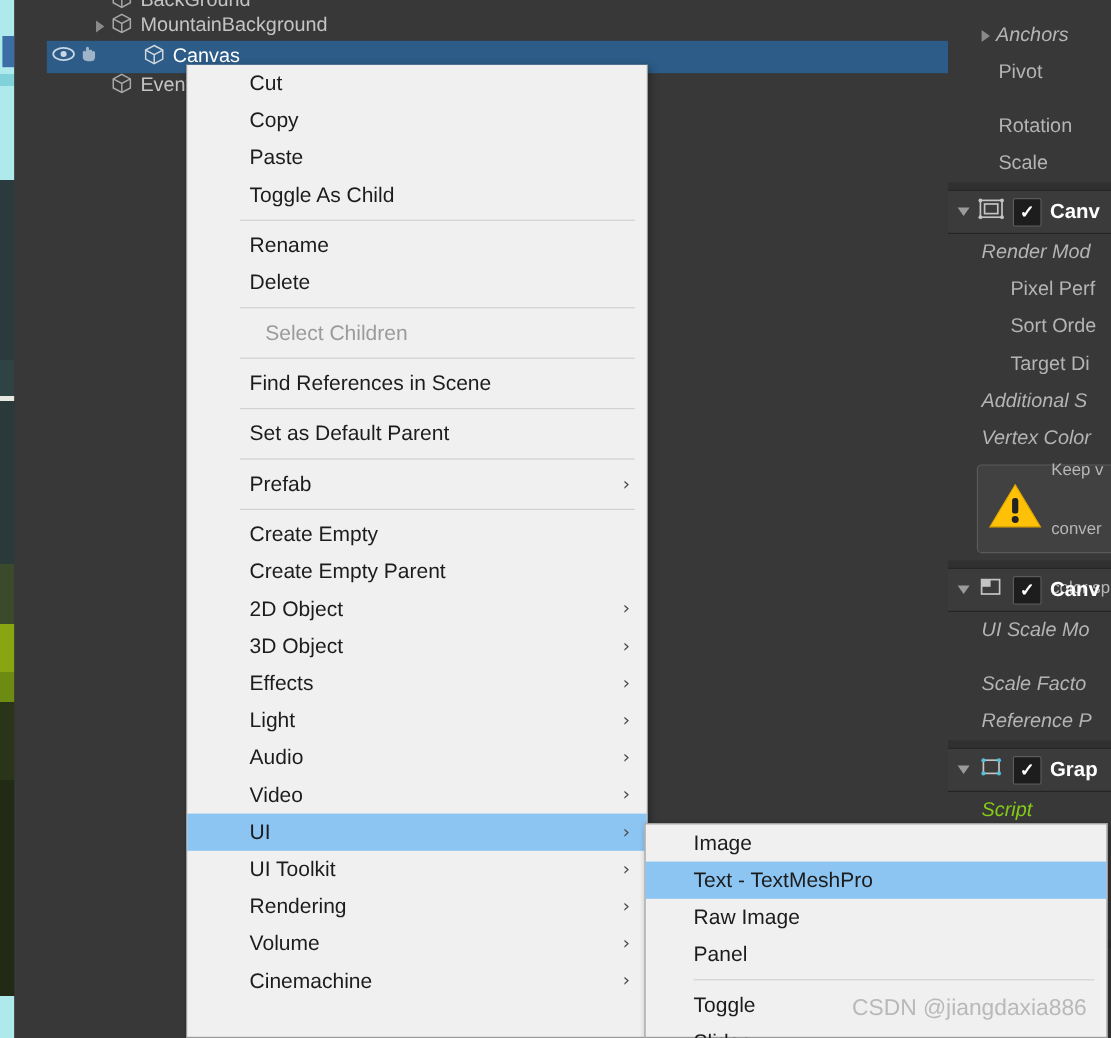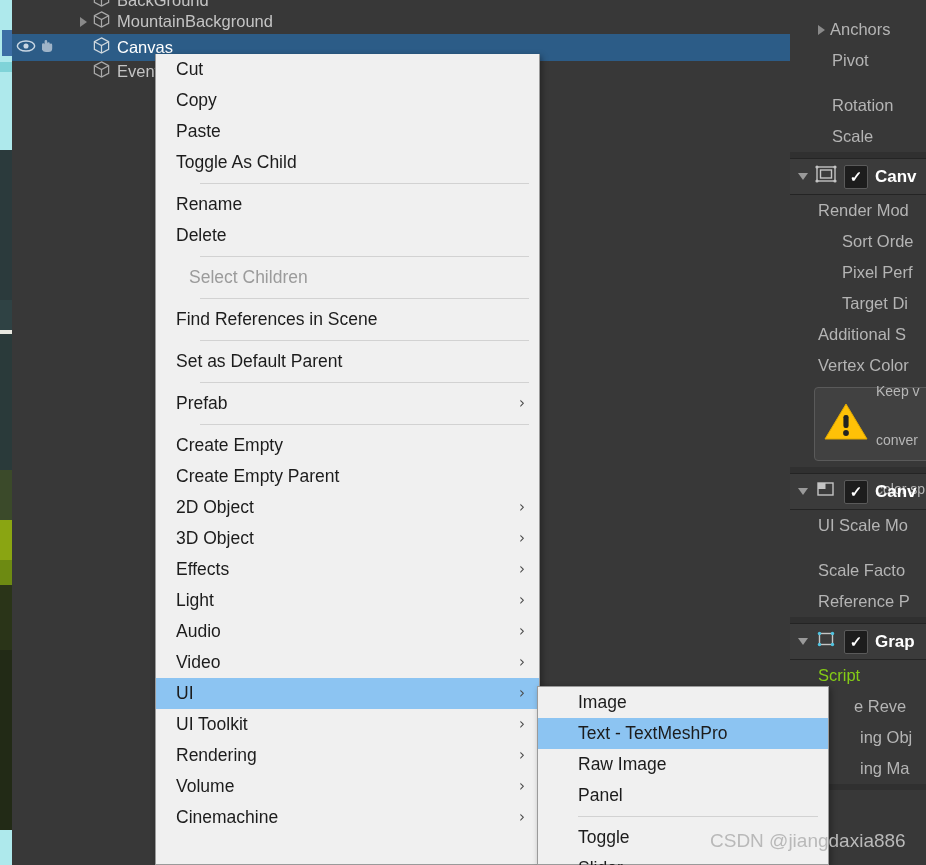--- a/index.html
+++ b/index.html
@@ -35,21 +35,21 @@
   
   #hierarchy{
     position:absolute;left:12px;top:0;width:778px;height:865px;
     background:#383838;
   }
   .hier-row{
     position:absolute;left:0;width:778px;height:27px;
     display:flex;align-items:center;
     color:#c4c4c4;font-size:16.5px;white-space:nowrap;
   }
-  .hier-row.selected{background:#2c5c87;color:#ffffff;}
+  .hier-row.selected{background:#2c5c87;color:#ffffff;margin-left:27px;}
   .vis-col{
     width:44px;height:27px;display:flex;align-items:center;gap:3px;
     padding-left:4px;box-sizing:border-box;
   }
   .tri{
     width:0;height:0;border-left:7px solid #8a8a8a;
     border-top:5px solid transparent;border-bottom:5px solid transparent;
     margin-right:5px;flex:0 0 auto;
   }
   .tri-spacer{width:12px;flex:0 0 auto;}
@@ -57,49 +57,49 @@
   .hier-label{line-height:1;}
   
   #ctx-menu{
     position:absolute;left:155px;top:54px;width:385px;height:811px;
     background:#f0f0f0;border:1px solid #9a9a9a;border-top:none;
     box-sizing:border-box;
     box-shadow:2px 2px 6px rgba(0,0,0,.35);
   }
   .mi{
     position:relative;height:31px;line-height:31px;
-    padding-left:20px;padding-right:22px;
+    padding-left:52px;padding-right:22px;
     font-size:17.5px;color:#1c1c1c;
     box-sizing:border-box;white-space:nowrap;
   }
   .mi.disabled{color:#9b9b9b;margin-left:13px;}
   .mi.hl{background:#8cc4f2;}
   .mi .arrow{
     position:absolute;right:14px;top:0;height:31px;line-height:31px;
     font-size:15px;color:#4a4a4a;font-family:"DejaVu Sans", sans-serif;
   }
   .sep{height:1px;background:#d2d2d2;margin:5px 10px 5px 44px;}
   
   #sub-menu{
-    position:absolute;left:537px;top:686px;width:292px;height:179px;
+    position:absolute;left:537px;top:686px;width:386px;height:179px;
     background:#f0f0f0;border:1px solid #9a9a9a;
     box-sizing:border-box;
     box-shadow:2px 2px 6px rgba(0,0,0,.35);
   }
   #sub-menu .mi{padding-left:40px;}
   
   #inspector{
     position:absolute;left:790px;top:0;width:136px;height:865px;
     background:#383838;overflow:hidden;
   }
   .insp-row{
     height:31px;display:flex;align-items:center;
     color:#b4b4b4;font-size:16.5px;white-space:nowrap;
   }
-  .insp-row.ind1{padding-left:28px;}
+  .insp-row.ind1{padding-left:28px;font-style:italic;}
   .insp-row.ind2{padding-left:42px;}
   .insp-row.ind3{padding-left:52px;}
   .comp-header{
     height:35px;display:flex;align-items:center;gap:7px;
     background:#3b3b3b;border-top:1px solid #242424;border-bottom:1px solid #242424;
     padding-left:8px;color:#ffffff;font-size:17px;font-weight:bold;white-space:nowrap;
   }
   .caret-down{
     width:0;height:0;border-top:7px solid #9a9a9a;
     border-left:5px solid transparent;border-right:5px solid transparent;
@@ -240,24 +240,24 @@
         </svg>
     </span>
     <span class="chk">✓</span>
     <span>Canv</span>
   </div>
 
   <div class="insp-row ind1">
     <span>Render Mod</span>
   </div>
   <div class="insp-row ind3">
+    <span>Pixel Perf</span>
+  </div>
+  <div class="insp-row ind3">
     <span>Sort Orde</span>
-  </div>
-  <div class="insp-row ind3">
-    <span>Pixel Perf</span>
   </div>
   <div class="insp-row ind3">
     <span>Target Di</span>
   </div>
   <div class="insp-row ind1">
     <span>Additional S</span>
   </div>
   <div class="insp-row ind1">
     <span>Vertex Color</span>
   </div>

